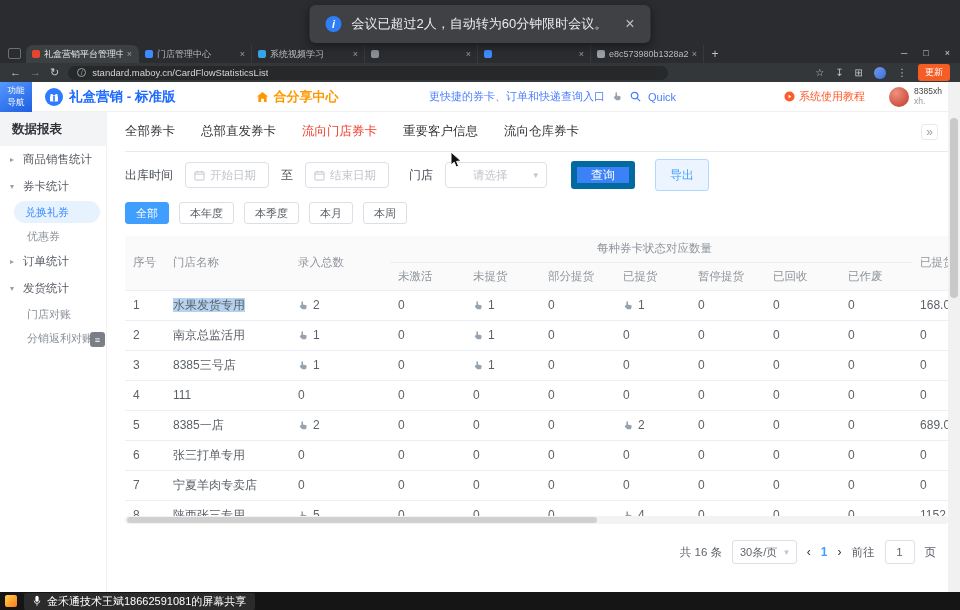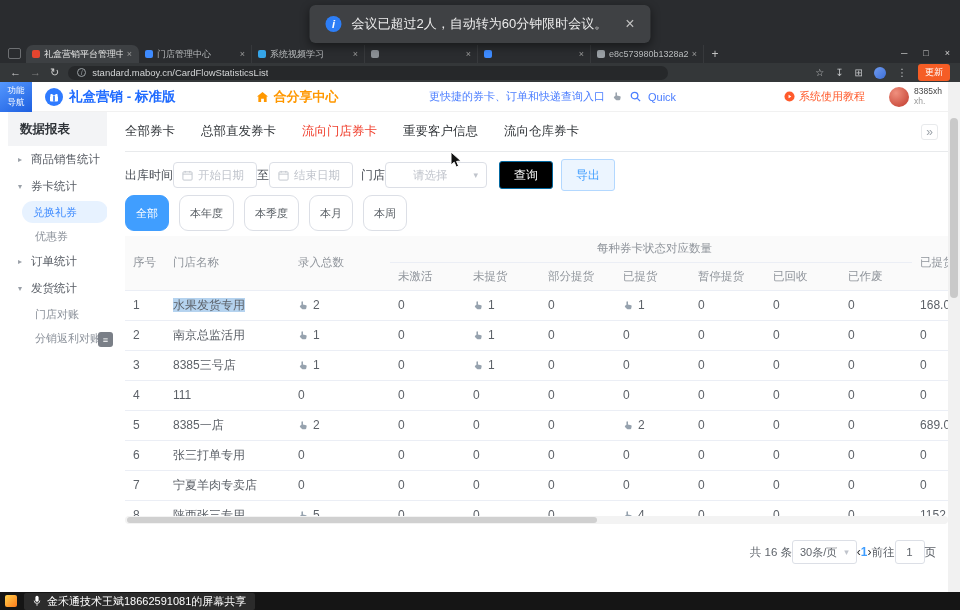--- a/index.html
+++ b/index.html
@@ -39,57 +39,57 @@
   .brand-name{color:#1f6bff;font-weight:bold;font-size:13.5px;white-space:nowrap;}
   .share-center{display:flex;align-items:center;gap:5px;margin-left:80px;color:#ff9800;font-weight:bold;font-size:13px;white-space:nowrap;}
   .quick-wrap{display:flex;align-items:center;gap:7px;margin-left:auto;color:#4a7dff;font-size:11px;white-space:nowrap;}
   .tutorial{display:flex;align-items:center;gap:4px;margin-left:108px;color:#ff5a2b;font-size:11px;white-space:nowrap;}
   .user{display:flex;align-items:center;gap:5px;margin-left:24px;margin-right:18px;}
   .user-avatar{width:20px;height:20px;border-radius:50%;background:radial-gradient(circle at 35% 30%,#f0907e,#c0392b);flex:none;}
   .user-names{display:flex;flex-direction:column;line-height:1.15;font-size:8.5px;color:#444;}
   .user-sub{color:#999;}
 
   
-  .sidebar{position:absolute;top:112px;left:8px;width:107px;height:480px;background:#fff;border-right:1px solid #f2f2f2;}
+  .sidebar{position:absolute;top:112px;left:0;width:107px;height:480px;background:#fff;border-right:1px solid #f2f2f2;}
   .sidebar-title{height:34px;background:#f3f4f6;display:flex;align-items:center;padding-left:12px;font-size:12.5px;font-weight:bold;color:#2f3338;}
   .side-item{height:27px;display:flex;align-items:center;gap:5px;padding-left:10px;font-size:11.5px;color:#565b63;cursor:default;}
   .side-caret{font-size:8px;color:#9aa0a8;width:8px;flex:none;}
   .side-child{height:24px;display:flex;align-items:center;padding-left:27px;font-size:11px;color:#8a9099;}
   .side-child.active{height:22px;margin:1px 6px 1px 14px;padding-left:11px;background:#e7f2ff;border-radius:11px;color:#3e8bff;}
   .collapse-handle{position:absolute;left:90px;top:220px;width:15px;height:15px;background:#7a7f87;border-radius:3px;color:#fff;font-size:9px;display:flex;align-items:center;justify-content:center;z-index:2;}
 
   
   .content{position:absolute;top:112px;left:107px;width:841px;height:480px;background:#fff;}
   .tabs-row{height:40px;margin-left:18px;padding-right:10px;display:flex;align-items:center;gap:26px;border-bottom:1px solid #e8eaec;font-size:12.5px;color:#303438;}
   .ptab{white-space:nowrap;cursor:default;}
   .ptab.active{color:#f0412f;}
   .tabs-collapse{margin-left:auto;color:#9aa1a8;font-size:12px;border:1px solid #e8eaec;border-radius:3px;padding:0 4px;line-height:14px;}
-  .filters-row{height:46px;display:flex;align-items:center;gap:0;padding-left:18px;font-size:12px;color:#494e56;}
+  .filters-row{height:46px;display:flex;align-items:center;gap:12px;padding-left:18px;font-size:12px;color:#494e56;}
   .input-box{height:26px;border:1px solid #dcdfe6;border-radius:4px;background:#fff;display:flex;align-items:center;gap:5px;padding:0 8px;color:#c0c4cc;font-size:11.5px;}
   .date-box{width:84px;}
   .select-box{width:102px;justify-content:space-between;padding-left:27px;}
   .sel-caret{color:#c0c4cc;font-size:9px;}
-  .btn-primary{height:28px;padding:0 14px;background:#000000;color:#fff;border:1px solid #0369a1;border-radius:3px;font-size:12px;display:flex;align-items:center;margin-left:12px;}
+  .btn-primary{height:28px;padding:0 14px;background:#3b82f6;color:#fff;border:6px solid #0369a1;border-radius:3px;font-size:12px;display:flex;align-items:center;margin-left:12px;}
   .btn-plain{height:28px;padding:15px 14px;background:#ecf5ff;color:#409eff;border:1px solid #b3d8ff;border-radius:3px;font-size:12px;display:flex;align-items:center;margin-left:8px;}
   .quick-row{height:30px;display:flex;align-items:center;gap:10px;padding-left:18px;}
-  .chip{height:36px;padding:0 10px;border:1px solid #dcdfe6;border-radius:9px;background:#fff;color:#5a6066;font-size:11px;display:flex;align-items:center;white-space:nowrap;}
+  .chip{height:22px;padding:0 10px;border:1px solid #dcdfe6;border-radius:3px;background:#fff;color:#5a6066;font-size:11px;display:flex;align-items:center;white-space:nowrap;}
   .chip.active{background:#409eff;border-color:#409eff;color:#fff;}
   .table-zone{margin:8px 0 0 18px;width:823px;height:280px;overflow:hidden;}
   table{border-collapse:collapse;table-layout:fixed;width:857px;}
   th{background:#fafafa;color:#8f949b;font-weight:normal;font-size:11.5px;text-align:left;padding-left:8px;border-bottom:1px solid #ebeef5;white-space:nowrap;overflow:hidden;}
   thead tr:first-child th{height:26px;}
   thead tr:last-child th{height:28px;}
   th.group{text-align:center;}
   td{height:30px;border-bottom:1px solid #ebeef5;padding-left:8px;font-size:12px;color:#5c6168;white-space:nowrap;overflow:hidden;}
   .sel{background:#b5d3ef;}
   .link-cell{display:flex;align-items:center;gap:4px;}
   .hand{width:11px;height:11px;flex:none;}
   .hscroll{margin-left:18px;width:823px;height:8px;background:#f3f3f3;border-radius:4px;position:relative;}
   .hthumb{position:absolute;left:2px;top:1px;width:470px;height:6px;background:#d0d0d0;border-radius:3px;}
-  .pagination{display:flex;align-items:center;justify-content:flex-end;margin:16px 12px 0 0;font-size:11.5px;color:#5f646b;}
+  .pagination{display:flex;align-items:center;justify-content:flex-end;gap:10px;margin:16px 12px 0 0;font-size:11.5px;color:#5f646b;}
   .psel{height:24px;border:1px solid #dcdfe6;border-radius:3px;padding:0 7px;display:flex;align-items:center;gap:7px;font-size:11px;color:#5f646b;}
   .parrow{color:#303133;font-size:12px;}
   .pcur{color:#409eff;font-weight:bold;font-size:12px;}
   .pgoto-input{width:30px;height:24px;border:1px solid #dcdfe6;border-radius:3px;text-align:center;font-size:11.5px;color:#5f646b;outline:none;font-family:inherit;}
 
   
   .vscroll{position:absolute;right:0;top:82px;width:12px;height:510px;background:#f1f1f1;z-index:4;}
   .vthumb{position:absolute;left:2px;top:36px;width:8px;height:180px;background:#c9c9c9;border-radius:4px;}
   .cursor{position:absolute;left:450px;top:151px;z-index:9;}
 

